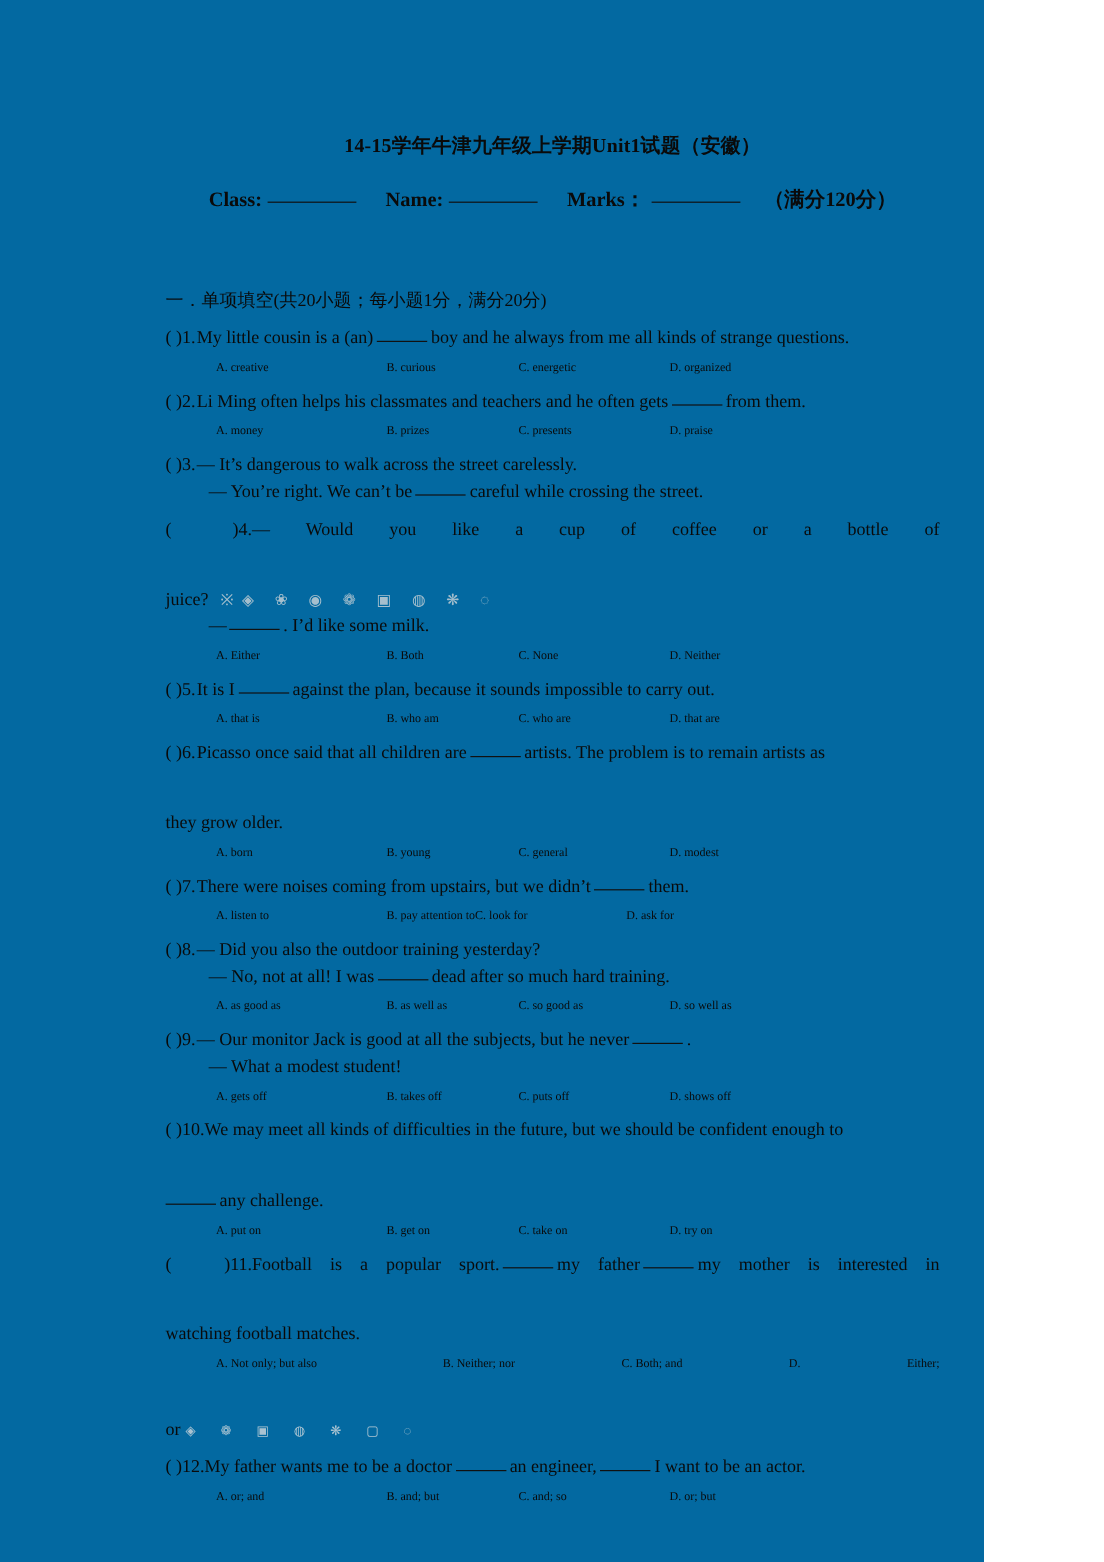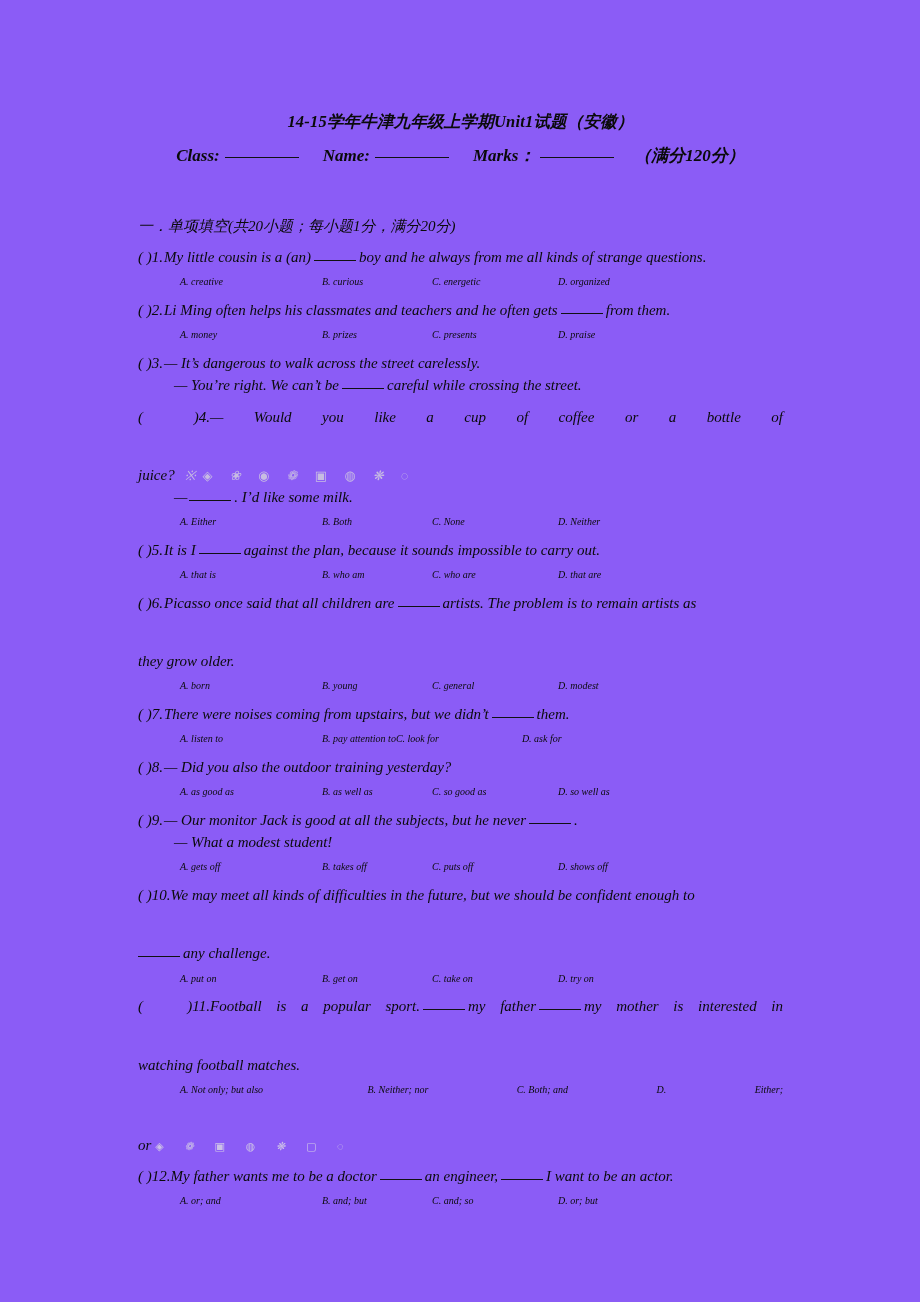--- a/index.html
+++ b/index.html
@@ -12,63 +12,62 @@
     width: 920px;
     height: 1302px;
     position: relative;
     font-family: "Liberation Serif", "DejaVu Serif", serif;
     color: #0a0a0a;
     overflow: hidden;
   }
   .page {
     position: absolute;
     left: 0; top: 0;
-    width: 920px;
+    width: 820px;
     height: 1302px;
-    background: #8b5cf6;
-    font-style: italic;
+    background: #0369a1;
   }
   .sheet {
     position: absolute;
     left: 138px;
     top: 0;
     width: 645px;
   }
 
   
   .doc-title {
     margin-top: 112px;
     text-align: center;
     font-weight: bold;
     font-size: 16.5px;
     line-height: 1.25;
     letter-spacing: 0.2px;
   }
   .id-line {
-    margin-top: 12px;
+    margin-top: 23px;
     text-align: center;
     font-weight: bold;
     font-size: 17px;
     line-height: 1.3;
     white-space: nowrap;
   }
   .id-line .fld { margin-right: 2px; }
   .rule {
     display: inline-block;
     border-bottom: 1.6px solid #111;
     width: 74px;
     vertical-align: 3px;
     margin: 0 6px 0 3px;
   }
   .id-line .gap { display: inline-block; width: 18px; }
   .id-line .tail { margin-left: 14px; }
 
   
   .section-head {
-    margin-top: 48px;
+    margin-top: 62px;
     font-size: 15px;
     line-height: 1.5;
   }
 
   
   .q {
     margin-top: 9px;
     font-size: 15px;
     line-height: 1.48;
   }
@@ -234,20 +233,23 @@
     </div>
     <div class="opts tight">
       <span class="opt a">A. listen to</span><span class="opt b">B. pay attention to</span><span class="opt c">C. look for</span><span class="opt d">D. ask for</span>
     </div>
   </div>
 
   <div class="q">
     <div class="q-line">
       <span class="marker">(     )8.</span><span>— Did you also the outdoor training yesterday?</span>
     </div>
+    <div class="indent">
+      <span>— No, not at all! I was</span><span class="blank"></span><span>dead after so much hard training.</span>
+    </div>
     <div class="opts">
       <span class="opt a">A. as good as</span><span class="opt b">B. as well as</span><span class="opt c">C. so good as</span><span class="opt d">D. so well as</span>
     </div>
   </div>
 
   <div class="q">
     <div class="q-line">
       <span class="marker">(     )9.</span><span>— Our monitor Jack is good at all the subjects, but he never</span><span class="blank"></span><span>.</span>
     </div>
     <div class="indent">— What a modest student!</div>

